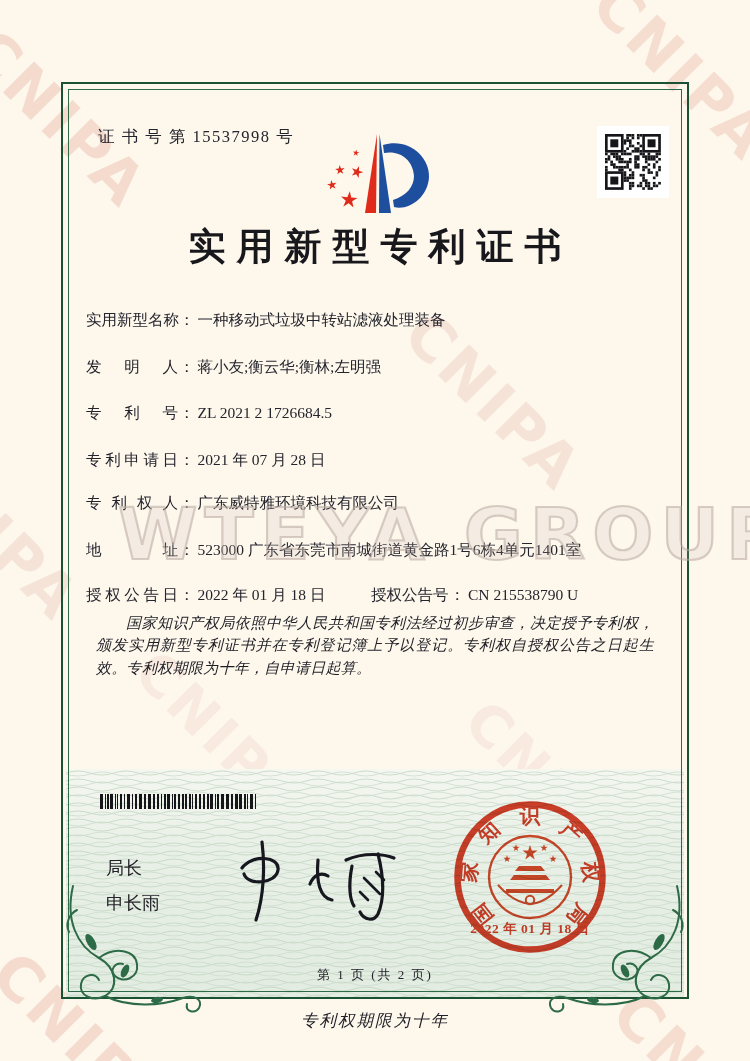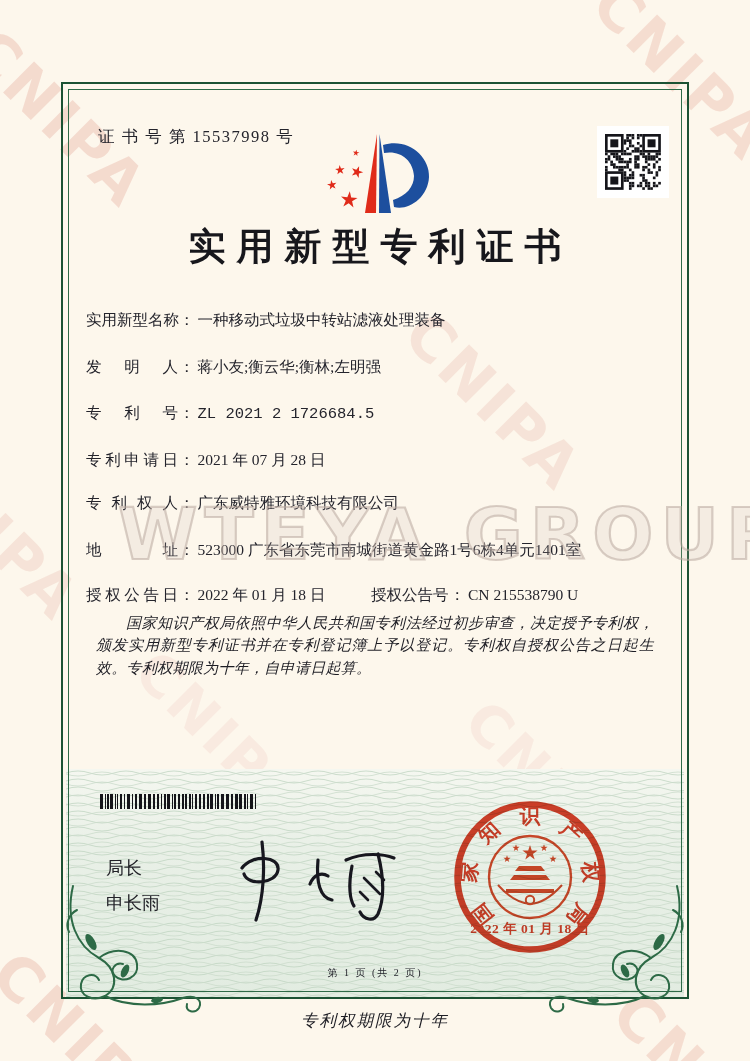--- a/index.html
+++ b/index.html
@@ -67,21 +67,21 @@
   .director{
     position:absolute;left:106px;top:851px;
     font-family:"Liberation Sans","DejaVu Sans",sans-serif;
     font-size:18px;color:#222228;line-height:35px;
   }
   .signature{position:absolute;left:218px;top:826px;width:185px;height:108px;}
   .seal{position:absolute;left:445px;top:792px;width:170px;height:170px;
         mix-blend-mode:multiply;opacity:0.95;}
   .page-info{
     position:absolute;left:0;top:966px;width:100%;text-align:center;
-    font-size:10px;letter-spacing:2px;
+    font-size:13px;letter-spacing:2px;
   }
   .continuation{
     position:absolute;left:0;top:1010px;width:100%;text-align:center;
     font-style:italic;font-size:16.5px;letter-spacing:2px;color:#1d1d24;
   }
 </style>
 </head>
 <body>
 
 <div class="page">
@@ -302,21 +302,21 @@
     <path d="M74 3 L62 82 L73 82 Z" fill="#e02b1a"></path>
     <path d="M76.5 3 L76 82 L88 82 Z" fill="#1d4f9e"></path>
     <path d="M80 14 C104 6 127 25 126 46 C125 67 105 80 91 76 L90 69 C103 65 111 56 111 45 C110 29 97 19 81 22 Z" fill="#1d4f9e"></path>
   </svg>
 
   <h1 class="title">实用新型专利证书</h1>
 
   <div id="fields">
       <div class="field-row" style="top: 310px;"><span class="flabel">实用新型名称</span><span class="fcolon">：</span><span class="fvalue">一种移动式垃圾中转站滤液处理装备</span></div>
       <div class="field-row" style="top: 357px;"><span class="flabel">发明人</span><span class="fcolon">：</span><span class="fvalue">蒋小友;衡云华;衡林;左明强</span></div>
-      <div class="field-row" style="top: 403px; font-family: Liberation Mono, monospace;"><span class="flabel">专利号</span><span class="fcolon">：</span><span class="fvalue">ZL 2021 2 1726684.5</span></div>
+      <div class="field-row" style="top: 403px;"><span class="flabel">专利号</span><span class="fcolon">：</span><span class="fvalue">ZL 2021 2 1726684.5</span></div>
       <div class="field-row" style="top: 450px;"><span class="flabel">专利申请日</span><span class="fcolon">：</span><span class="fvalue">2021 年 07 月 28 日</span></div>
       <div class="field-row" style="top: 493px;"><span class="flabel">专利权人</span><span class="fcolon">：</span><span class="fvalue">广东威特雅环境科技有限公司</span></div>
       <div class="field-row" style="top: 540px;"><span class="flabel">地址</span><span class="fcolon">：</span><span class="fvalue">523000 广东省东莞市南城街道黄金路1号6栋4单元1401室</span></div>
       <div class="field-row" style="top: 585px;"><span class="flabel">授权公告日</span><span class="fcolon">：</span><span class="fvalue">2022 年 01 月 18 日</span><span class="fpair2"><span class="flabel2">授权公告号</span><span class="fcolon">：</span><span class="fvalue">CN 215538790 U</span></span></div>
     </div>
 
   <div class="legal">
     <p>国家知识产权局依照中华人民共和国专利法经过初步审查，决定授予专利权，颁发实用新型专利证书并在专利登记簿上予以登记。专利权自授权公告之日起生效。专利权期限为十年，自申请日起算。</p>
   </div>
 

